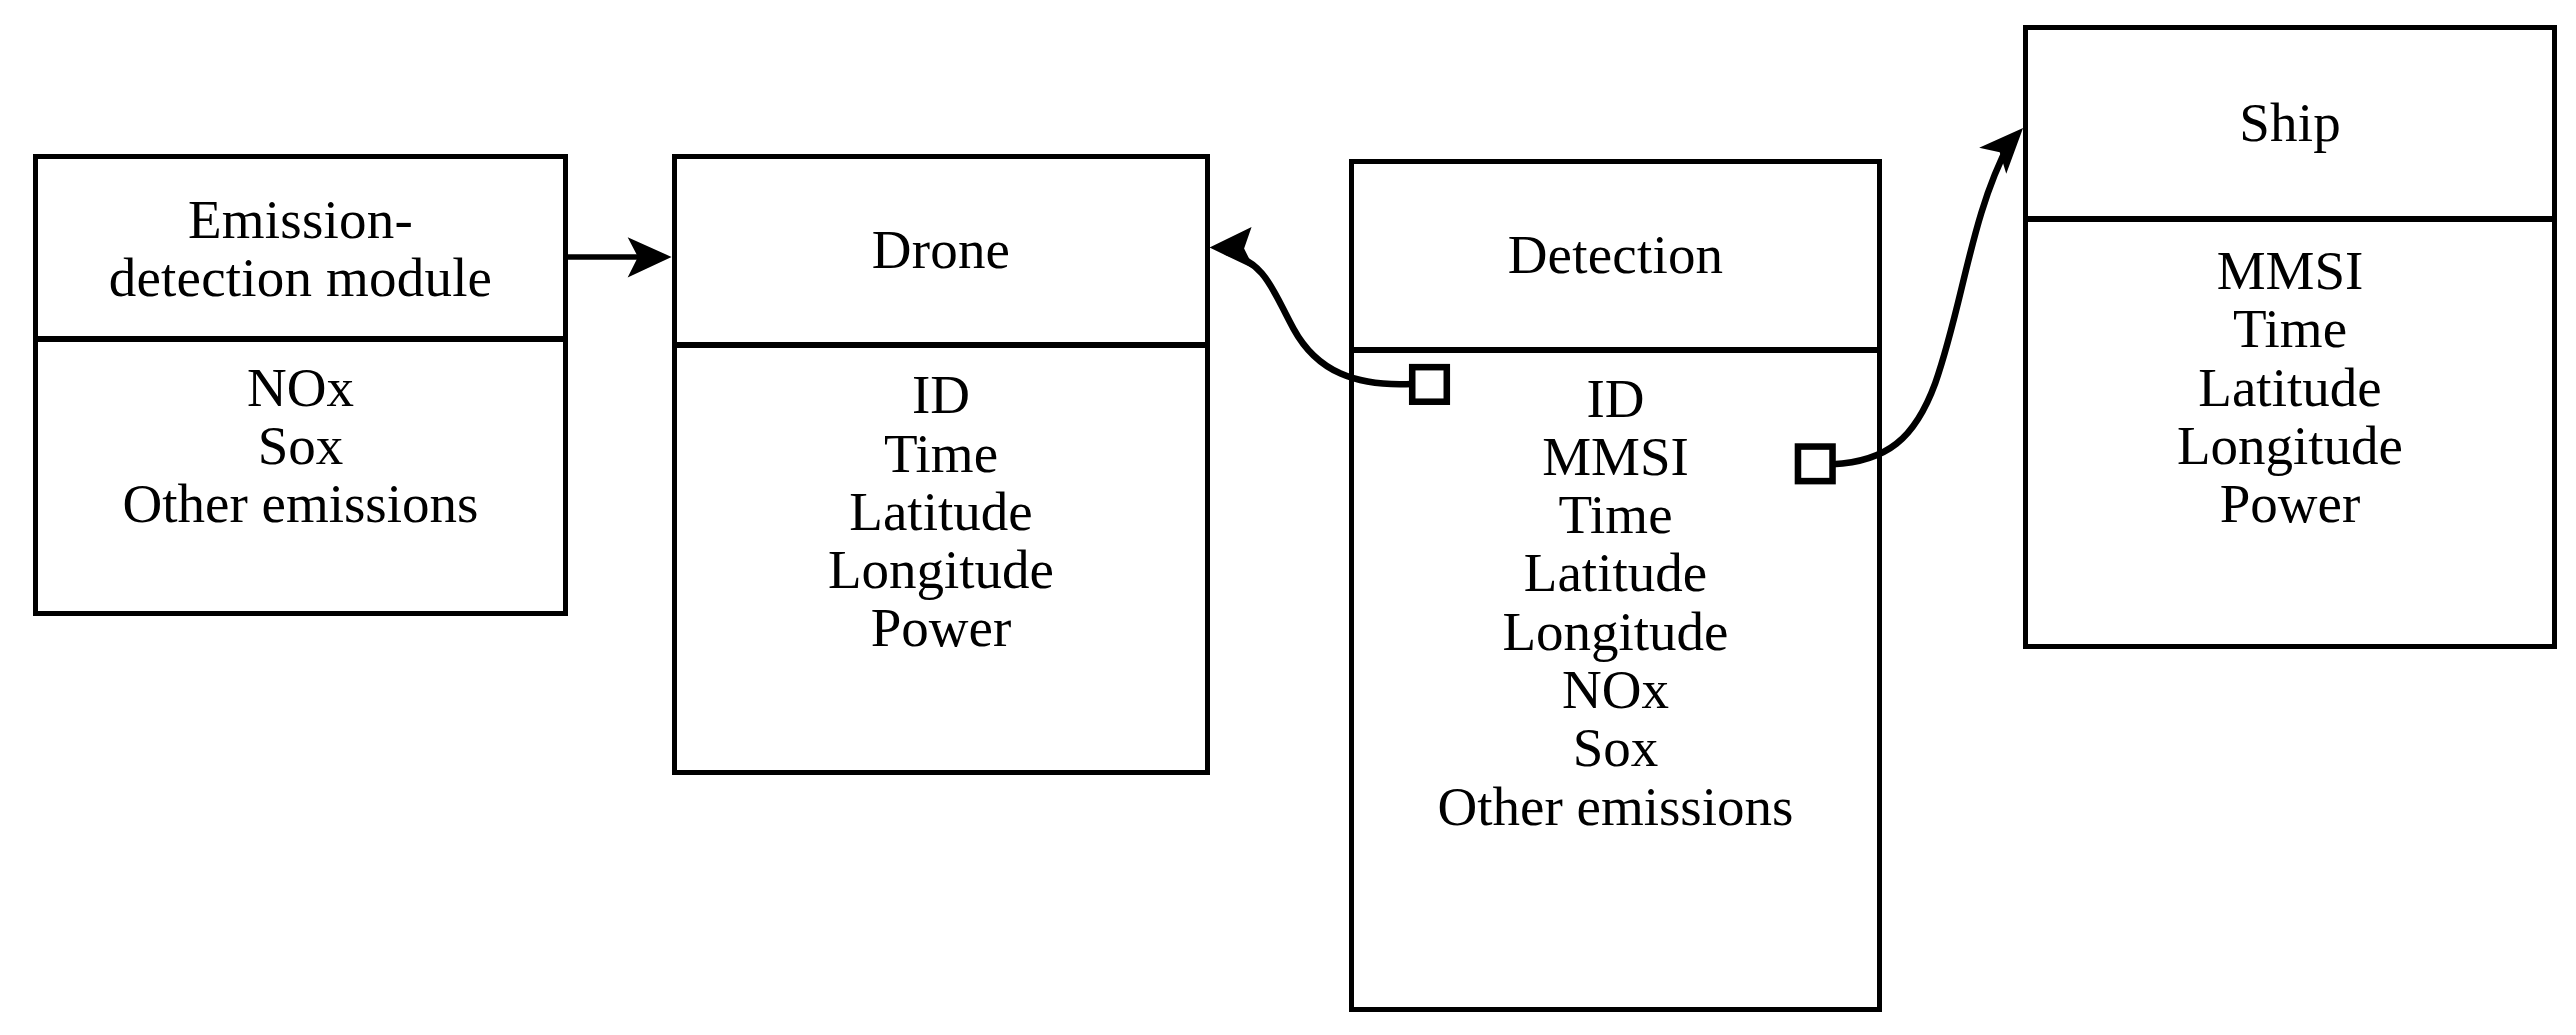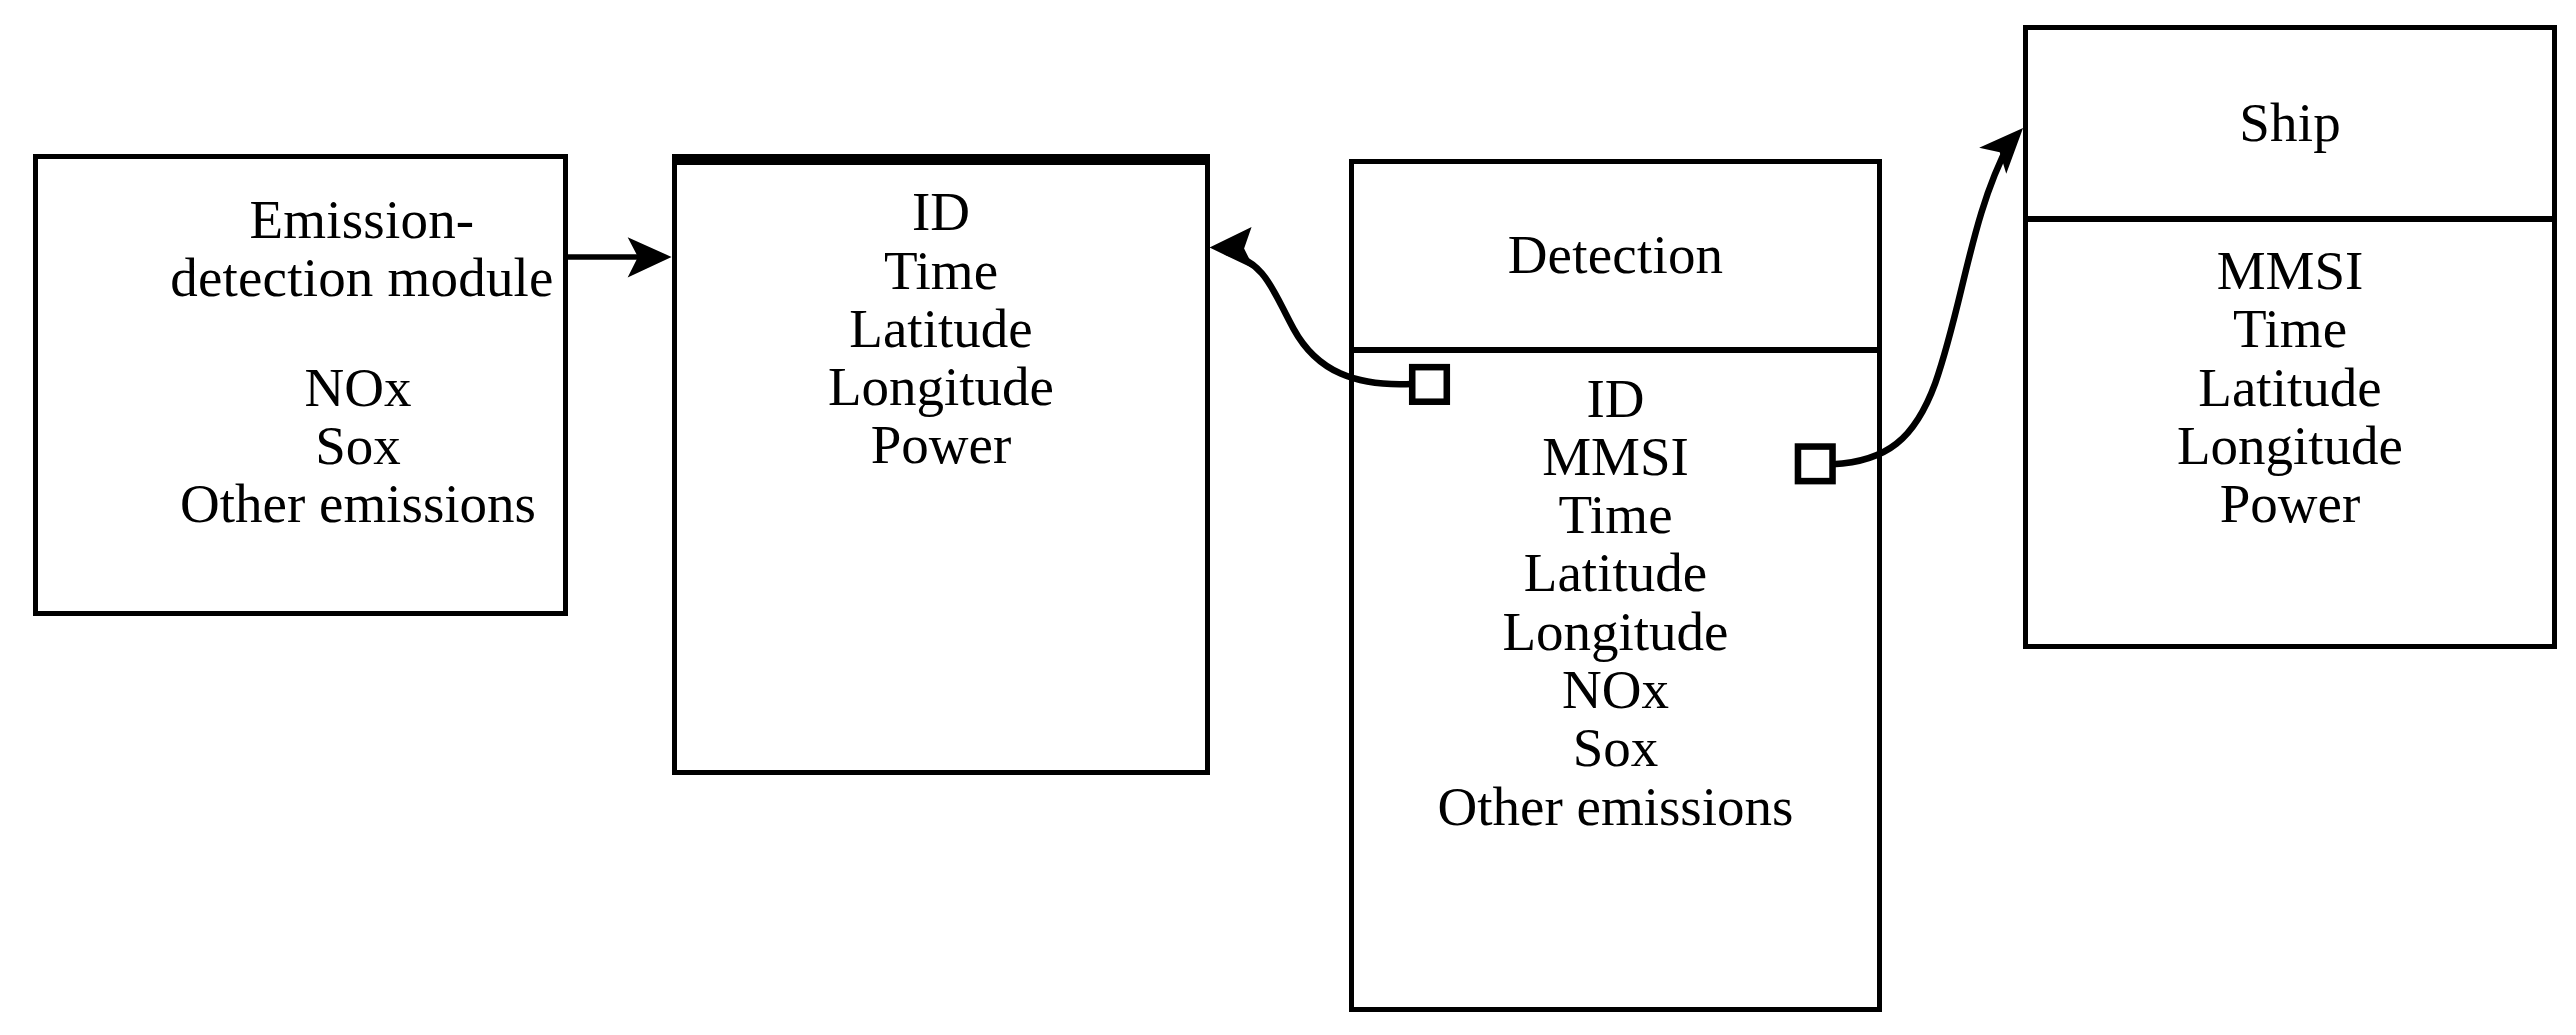--- a/index.html
+++ b/index.html
@@ -54,21 +54,21 @@
     padding: 0 27px;
     font-size: 55px;
     line-height: 1.06;
   }
   .uml-attr {
     display: block;
     white-space: nowrap;
   }
 
   
-  #box-emission { left: 33px;   top: 154px; width: 535px; height: 462px; align-items: flex-end; }
+  #box-emission { left: 33px;   top: 154px; width: 535px; height: 462px; }
   #box-emission .uml-header { height: 177px; padding-top: 3.7px; }
   #box-emission .uml-attrs  { padding-top: 17px; }
 
   #box-drone { left: 672px;  top: 154px; width: 538px; height: 621px; }
   #box-drone .uml-header { height: 183px; }
   #box-drone .uml-attrs  { padding-top: 18.7px; }
 
   #box-detection { left: 1349px; top: 159px; width: 533px; height: 853px; }
   #box-detection .uml-header { height: 183px; }
   #box-detection .uml-attrs  { padding-top: 17px; }
@@ -118,20 +118,21 @@
 detection module</div>
     <div class="uml-divider"></div>
     <div class="uml-attrs">
       <span class="uml-attr">NOx</span>
       <span class="uml-attr">Sox</span>
       <span class="uml-attr">Other emissions</span>
     </div>
   </div>
 
   <div class="uml-class" id="box-drone">
+    <div class="uml-header">Drone</div>
     <div class="uml-divider"></div>
     <div class="uml-attrs">
       <span class="uml-attr">ID</span>
       <span class="uml-attr">Time</span>
       <span class="uml-attr">Latitude</span>
       <span class="uml-attr">Longitude</span>
       <span class="uml-attr">Power</span>
     </div>
   </div>
 

